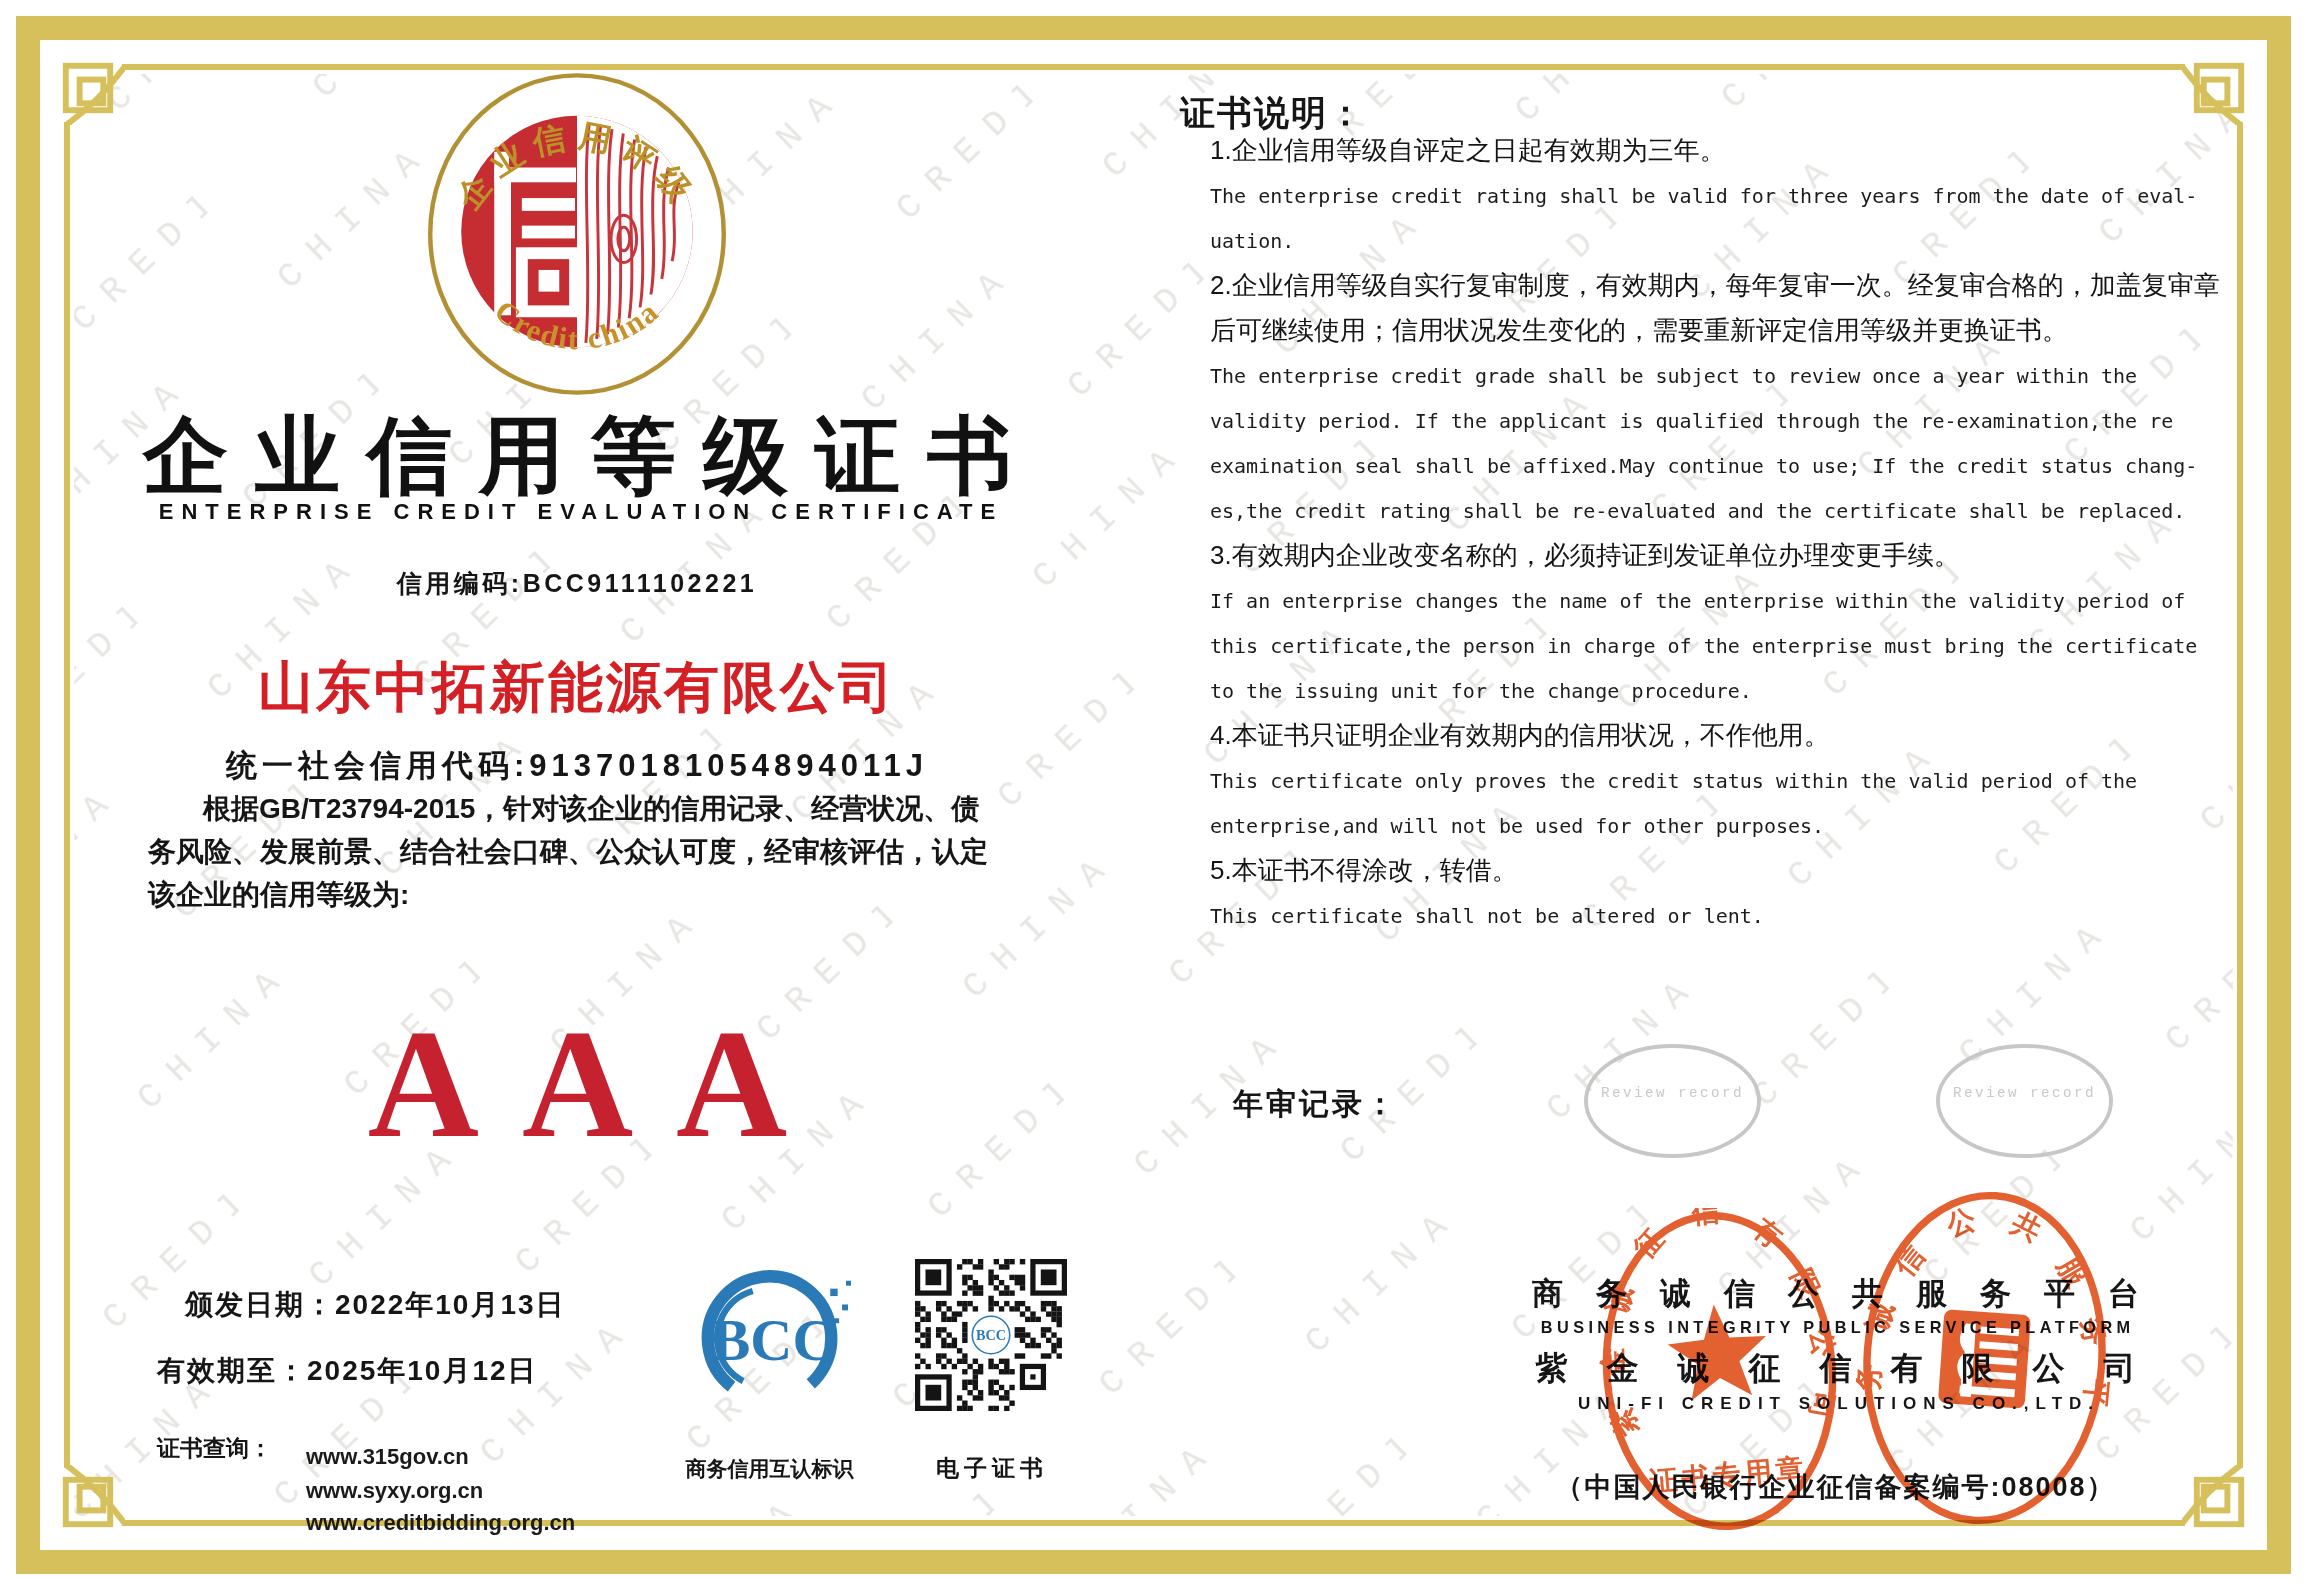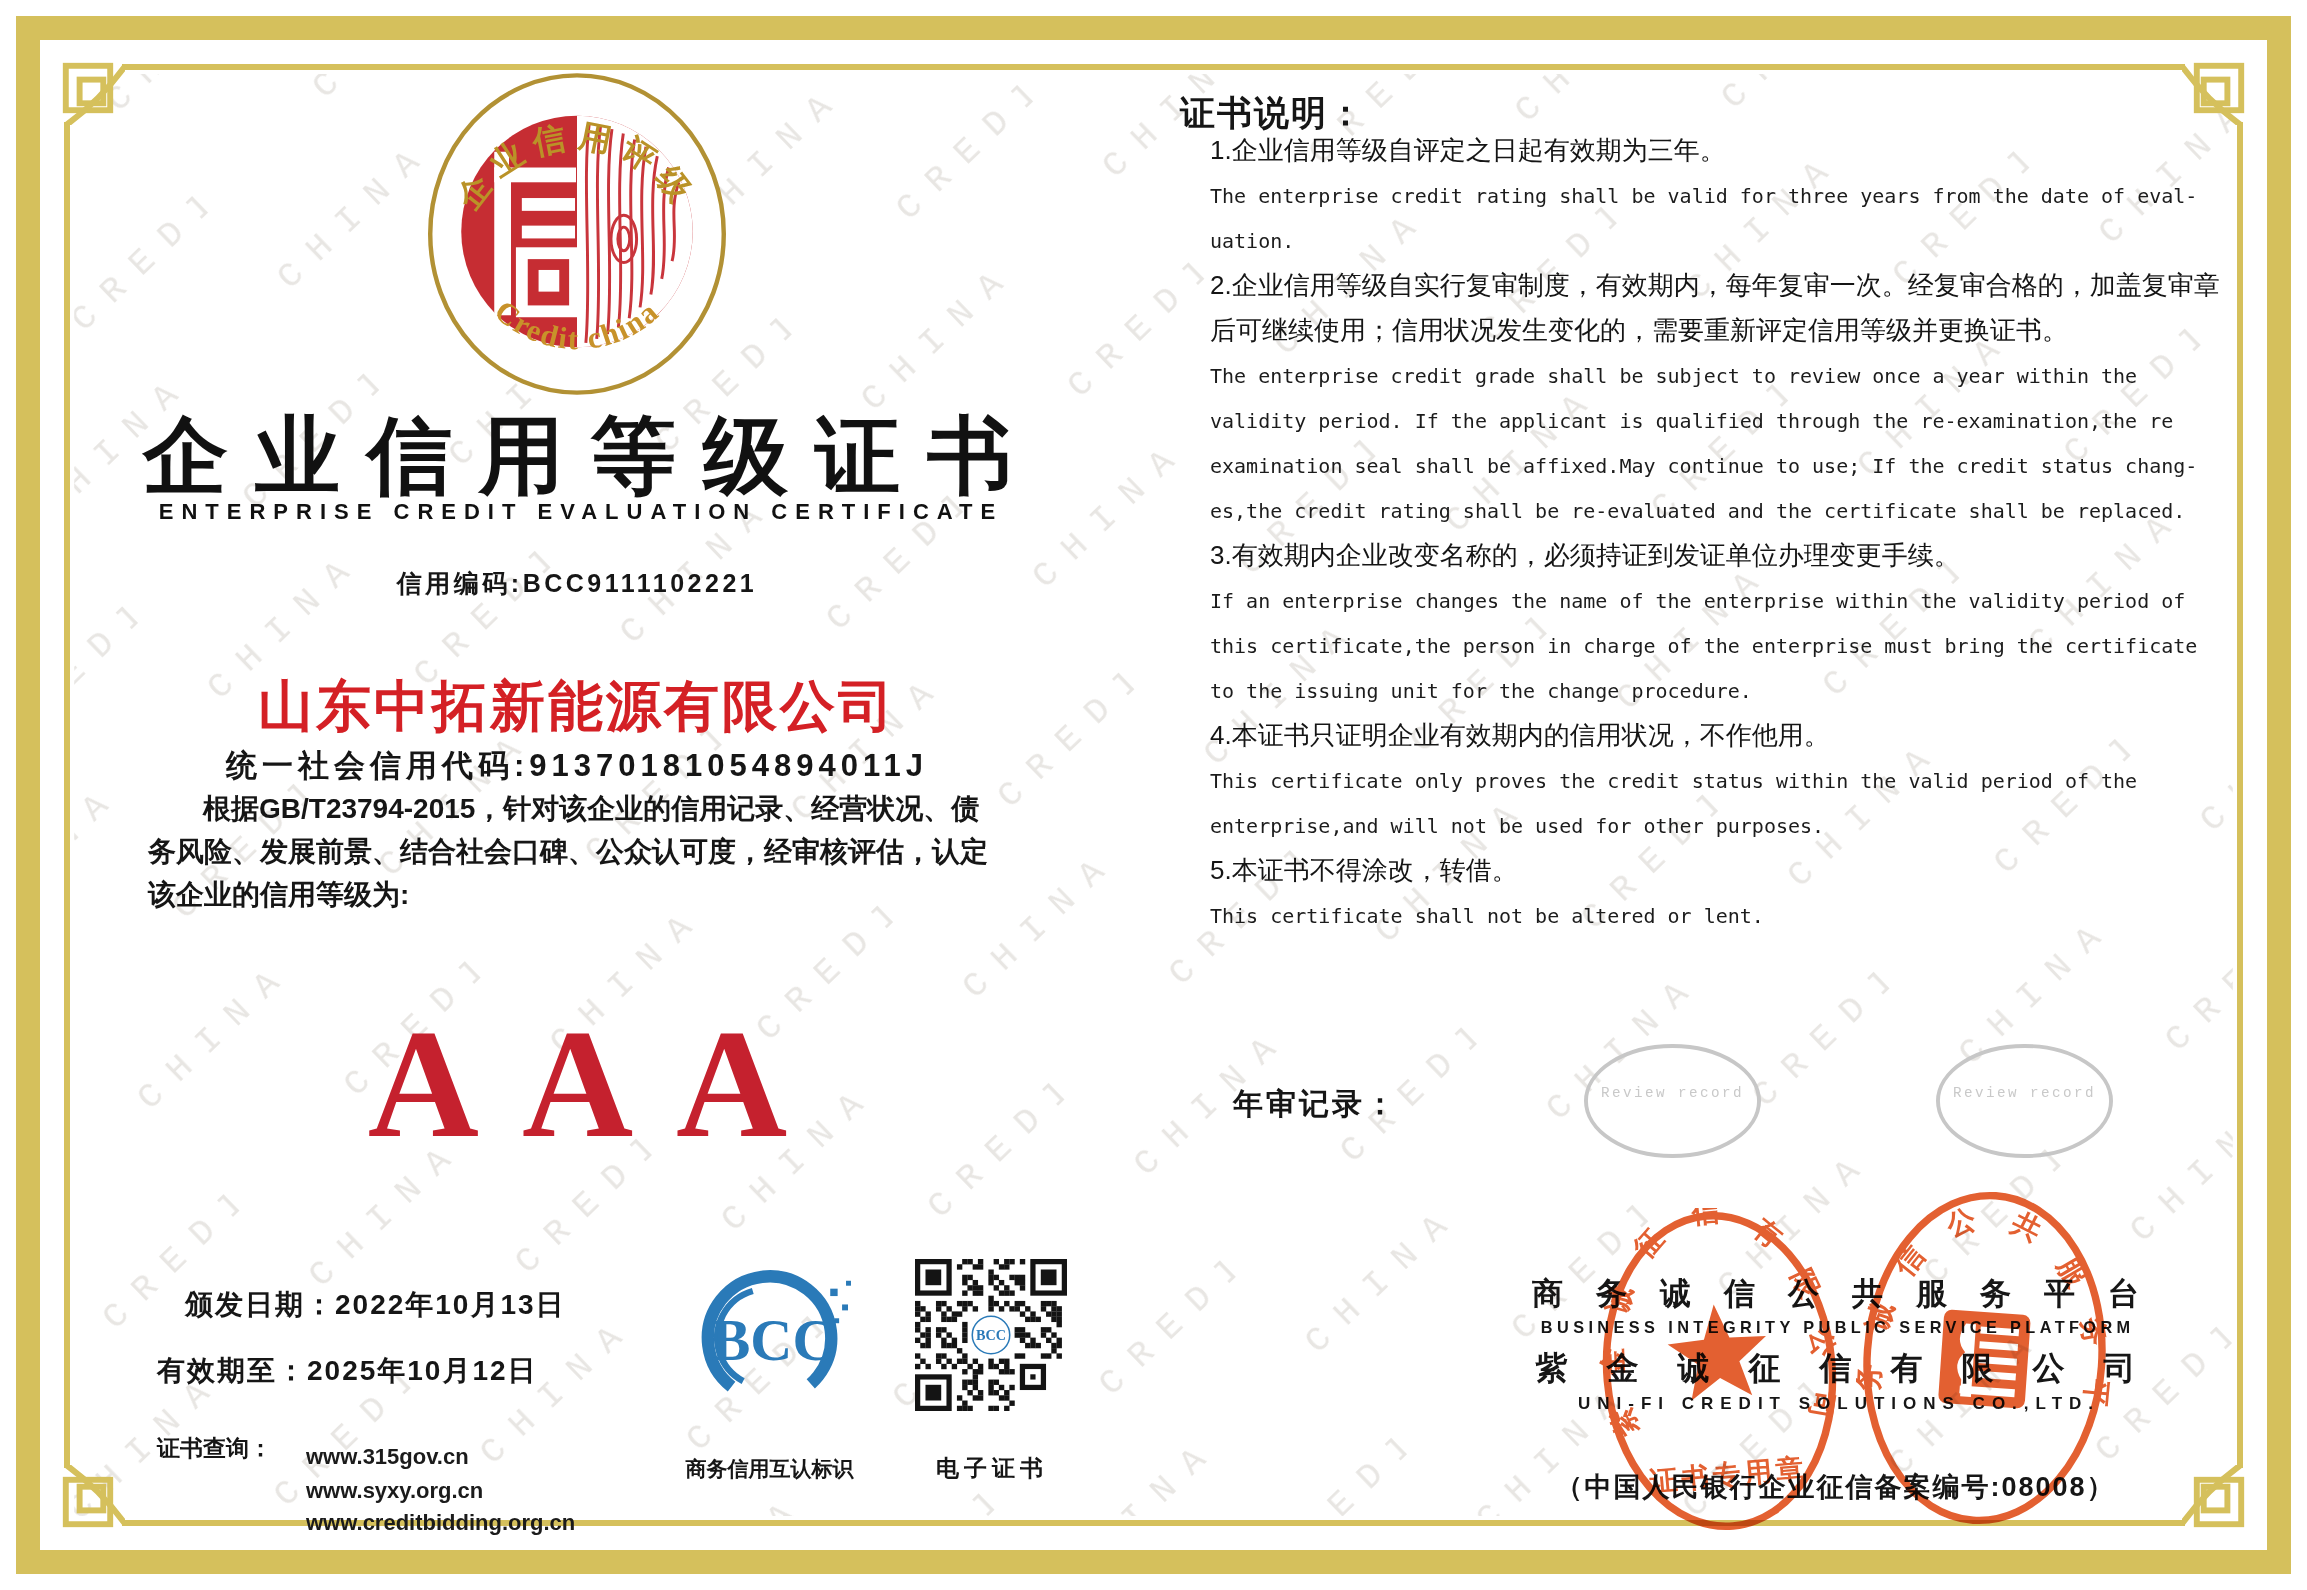--- a/index.html
+++ b/index.html
@@ -28,21 +28,21 @@
   .ctr{text-align:center;}
 
   
   .logo-svg{left:419px;top:69px;width:316px;height:330px;}
   .title{left:84px;top:399px;width:987px;font-family:"Liberation Serif",serif;
          font-weight:900;font-size:85px;letter-spacing:27px;text-indent:27px;
          white-space:nowrap;color:#111;}
   .subtitle{left:69px;top:499px;width:1016px;font-weight:700;font-size:22px;
             letter-spacing:8px;text-indent:8px;white-space:nowrap;color:#111;}
   .credit-code{left:69px;top:567px;width:1016px;font-weight:700;font-size:25px;letter-spacing:3.5px;}
-  .company{left:69px;top:670px;width:1016px;font-weight:800;font-size:55px;
+  .company{left:69px;top:651px;width:1016px;font-weight:800;font-size:55px;
            letter-spacing:3px;color:#d42025;}
   .uscc{left:69px;top:745px;width:1016px;font-weight:700;font-size:31px;letter-spacing:5px;}
   .bodypar{left:148px;top:787px;width:893px;font-weight:600;font-size:28px;line-height:43px;}
   .bodypar .ind{text-indent:55px;}
   .rating{left:84px;top:996px;width:987px;font-family:"Liberation Serif",serif;
           font-weight:700;font-size:154px;letter-spacing:43px;text-indent:43px;color:#c5212e;}
   .dateline{left:157px;font-weight:700;font-size:28px;letter-spacing:2px;}
   .d1{top:1286px;margin-left:28px;} .d2{top:1352px;}
   .queryl{left:157px;top:1433px;font-weight:700;font-size:23px;}
   .url{left:306px;font-weight:700;font-size:22px;color:#1b1b1b;margin-top:12px;}

